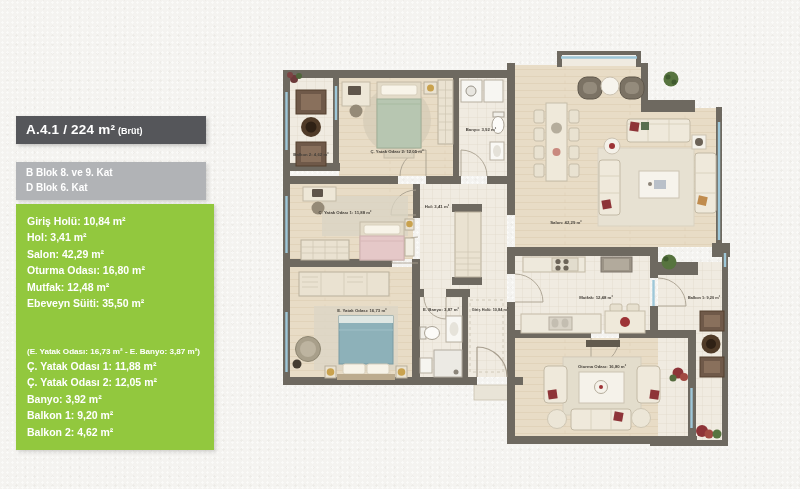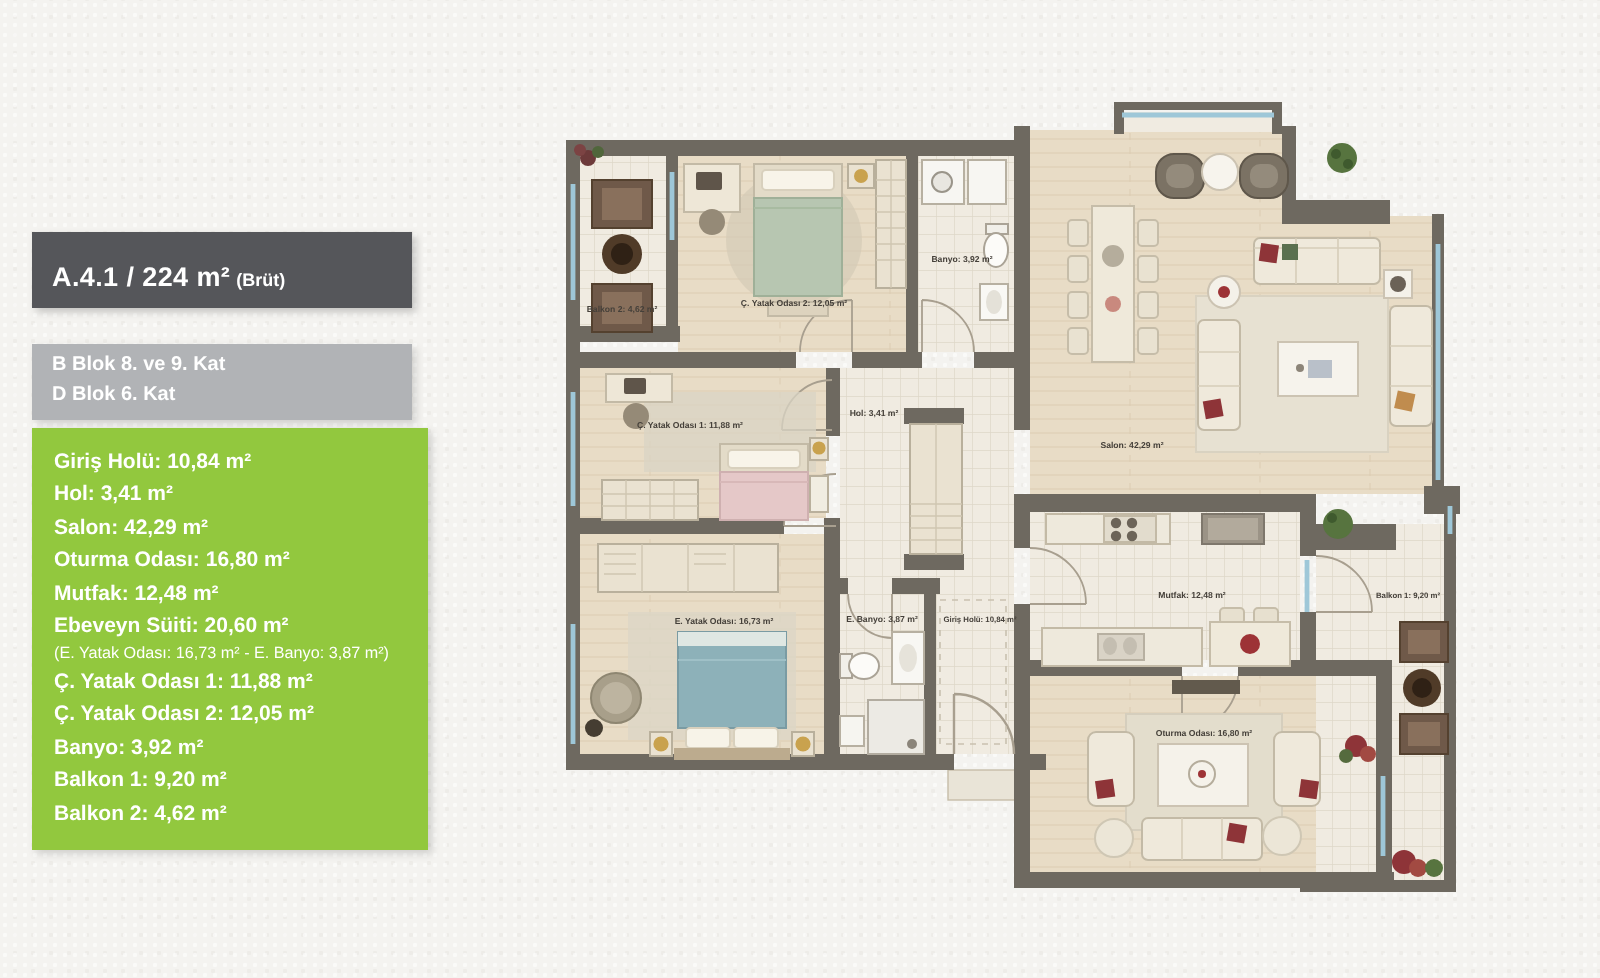--- a/index.html
+++ b/index.html
@@ -3,31 +3,31 @@
 <meta charset="utf-8">
 <style>
   html,body{margin:0;padding:0;background:#e9e8e4;}
   .page{position:relative;width:800px;height:489px;background:#f4f3f0;
         font-family:"Liberation Sans",sans-serif;overflow:hidden;}
   .page::before{content:"";position:absolute;inset:0;pointer-events:none;
         background-image:radial-gradient(rgba(255,255,255,.55) 1px,transparent 1.2px),
                          radial-gradient(rgba(150,145,130,.07) 1px,transparent 1.2px);
         background-size:5px 5px,9px 9px;background-position:0 0,3px 4px;}
   .info-panel{position:absolute;left:16px;top:116px;width:198px;z-index:2;}
-  .panel-header{background:#55565a;color:#fff;width:170px;padding:14px 10px 6px;
+  .panel-header{background:#55565a;color:#fff;width:170px;padding:4px 10px 6px;
         box-shadow:2px 2px 4px rgba(0,0,0,.2);}
   .panel-header .main{font-size:13.5px;font-weight:bold;letter-spacing:.2px;}
   .panel-header .brut{font-size:9px;font-weight:bold;margin-left:3px;}
   .panel-sub{background:#b1b3b6;color:#fff;width:170px;margin-top:18px;
         font-size:10px;font-weight:bold;line-height:1.45;padding:4px 10px 5px;
         box-shadow:2px 2px 4px rgba(0,0,0,.15);}
   .panel-list{background:#92c83e;color:#fff;width:176px;margin-top:4px;
         padding:9px 11px 10px;box-shadow:2px 2px 4px rgba(0,0,0,.15);}
   .panel-list .row{font-size:10.5px;font-weight:bold;line-height:16.4px;white-space:nowrap;}
-  .panel-list .note{font-size:8.1px;line-height:11.5px;font-weight:normal;white-space:nowrap;}
+  .panel-list .note{font-size:8.1px;line-height:11.5px;font-weight:bold;white-space:nowrap;margin-top:35px;}
   svg.plan{position:absolute;left:0;top:0;}
   svg text{font-family:"Liberation Sans",sans-serif;}
 </style>
 </head>
 <body>
 
 <div class="page">
 
   <div class="info-panel">
     <div class="panel-header">
@@ -36,21 +36,21 @@
     <div class="panel-sub">
       <div>B Blok 8. ve 9. Kat</div>
       <div>D Blok 6. Kat</div>
     </div>
     <div class="panel-list">
       <div class="row">Giriş Holü: 10,84 m²</div>
       <div class="row">Hol: 3,41 m²</div>
       <div class="row">Salon: 42,29 m²</div>
       <div class="row">Oturma Odası: 16,80 m²</div>
       <div class="row">Mutfak: 12,48 m²</div>
-      <div class="row">Ebeveyn Süiti: 20,60 m²</div>
+      <div class="row">Ebeveyn Süiti: 35,50 m²</div>
       <div class="row note">(E. Yatak Odası: 16,73 m² - E. Banyo: 3,87 m²)</div>
       <div class="row">Ç. Yatak Odası 1: 11,88 m²</div>
       <div class="row">Ç. Yatak Odası 2: 12,05 m²</div>
       <div class="row">Banyo: 3,92 m²</div>
       <div class="row">Balkon 1: 9,20 m²</div>
       <div class="row">Balkon 2: 4,62 m²</div>
     </div>
   </div>
 
   <svg class="plan" width="800" height="489" viewBox="0 0 800 489">

